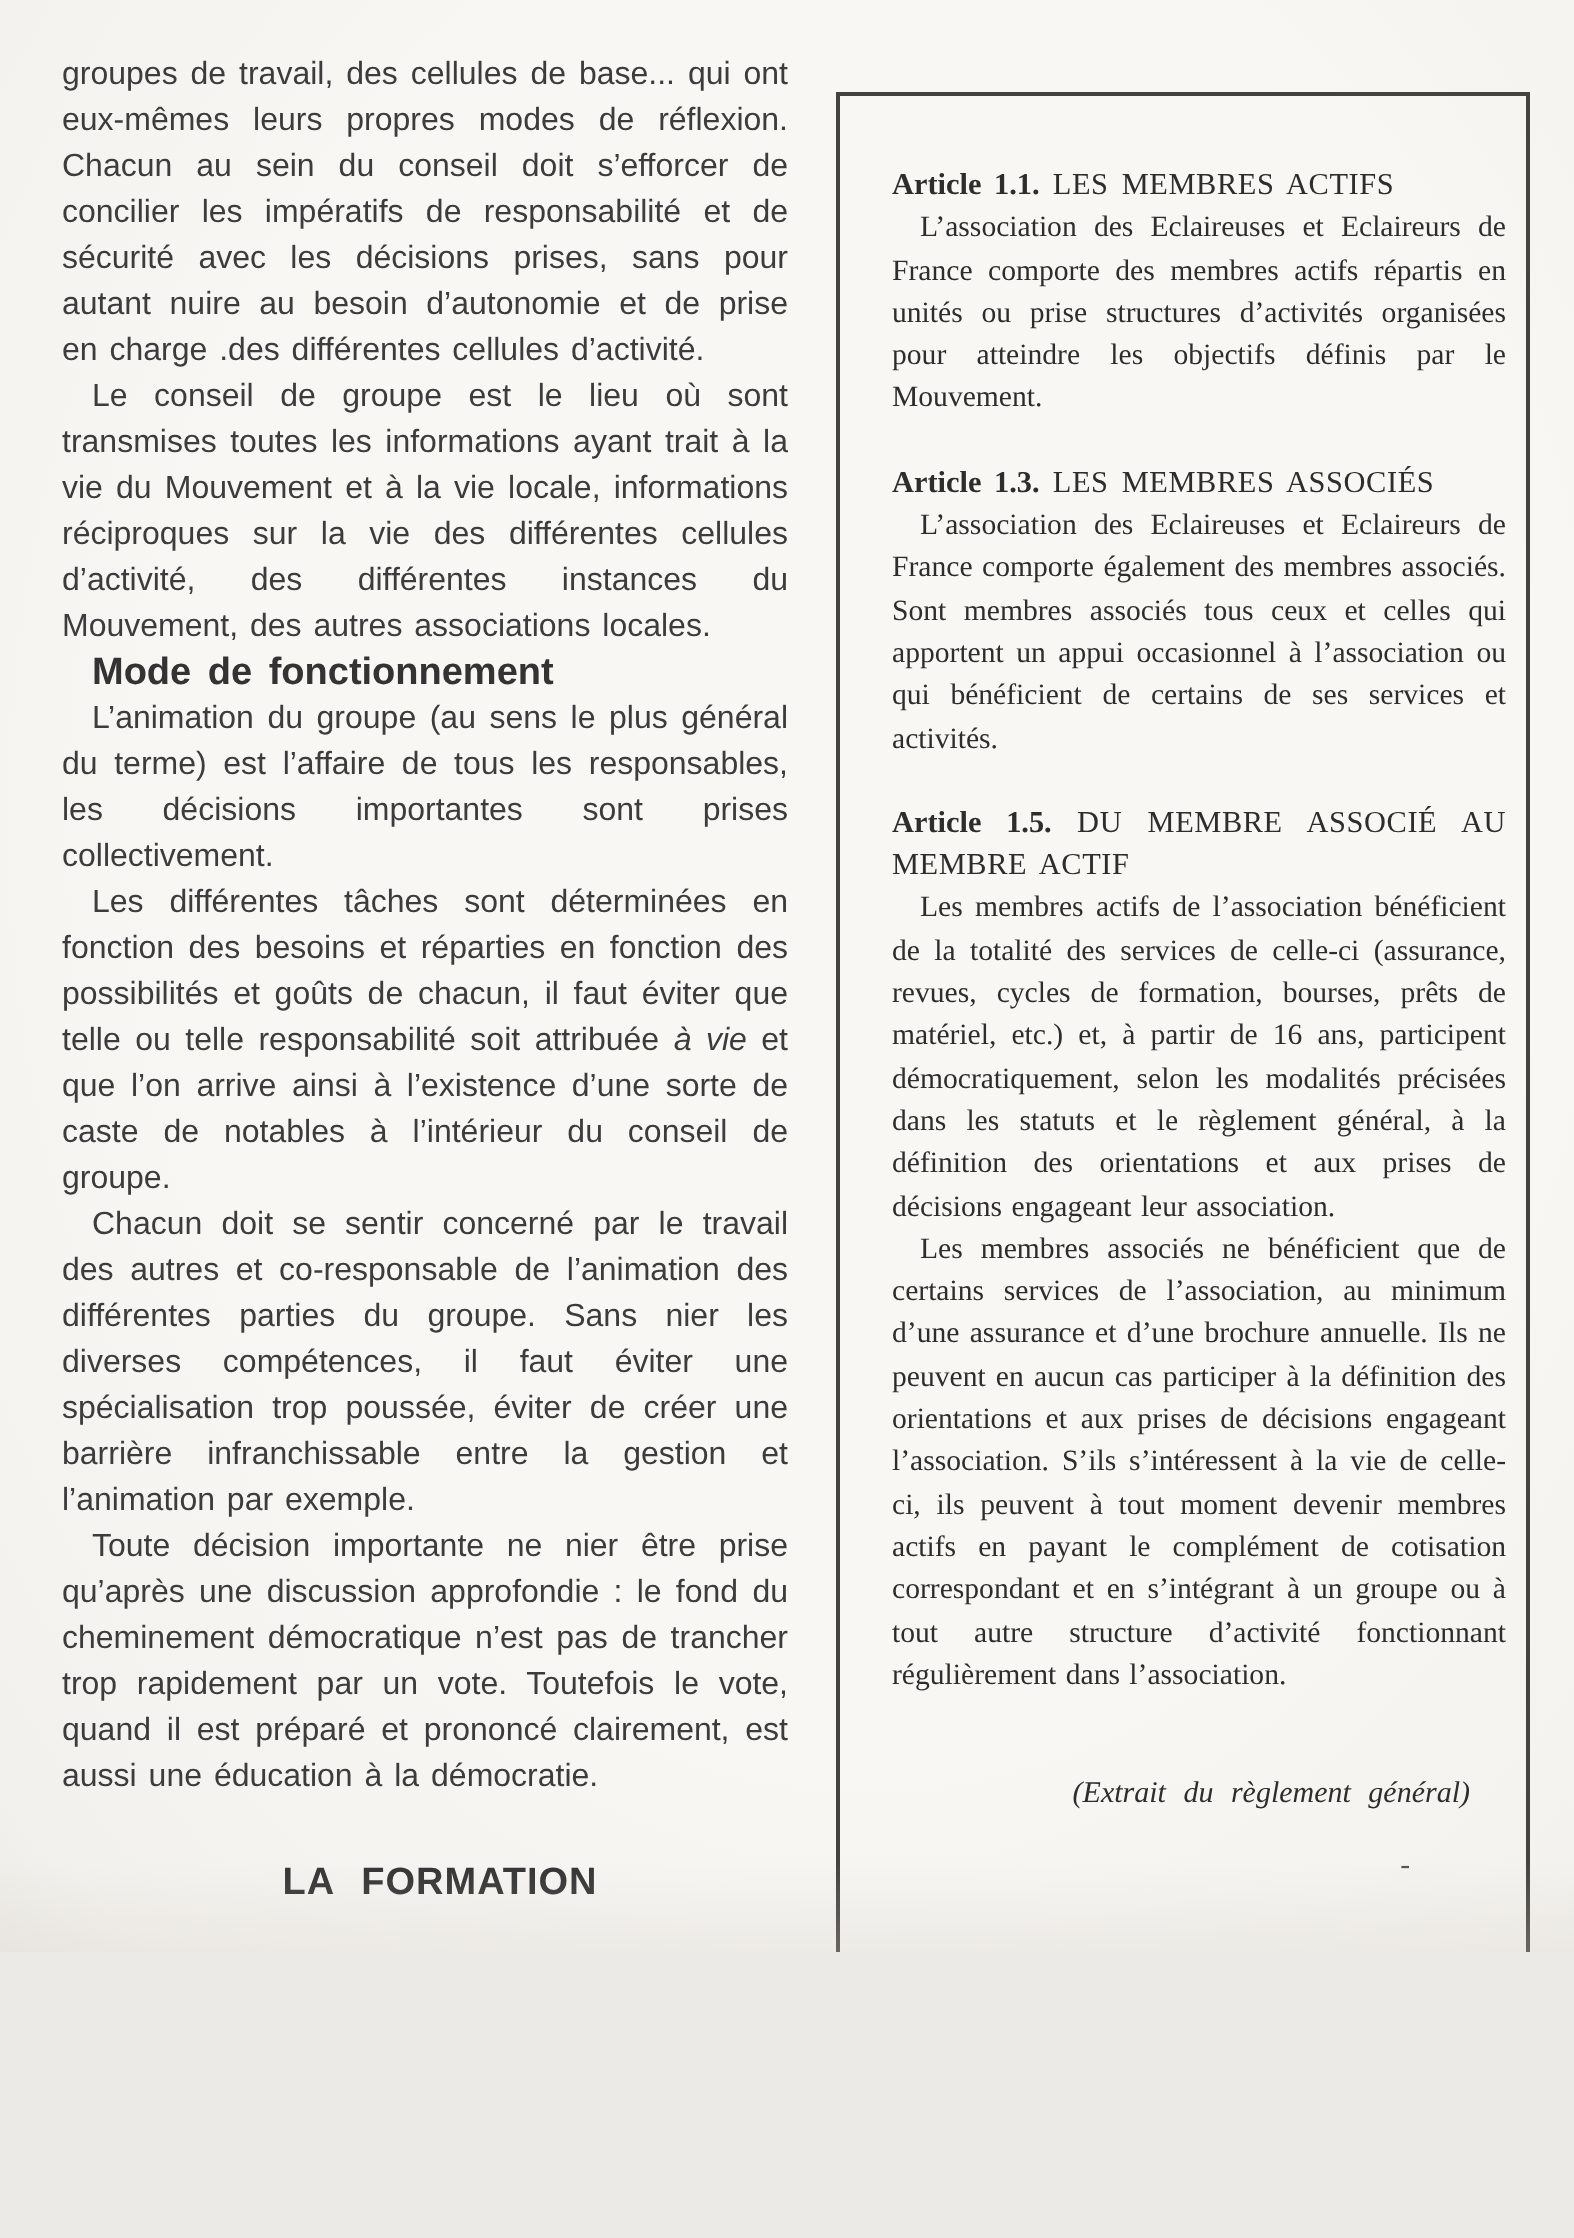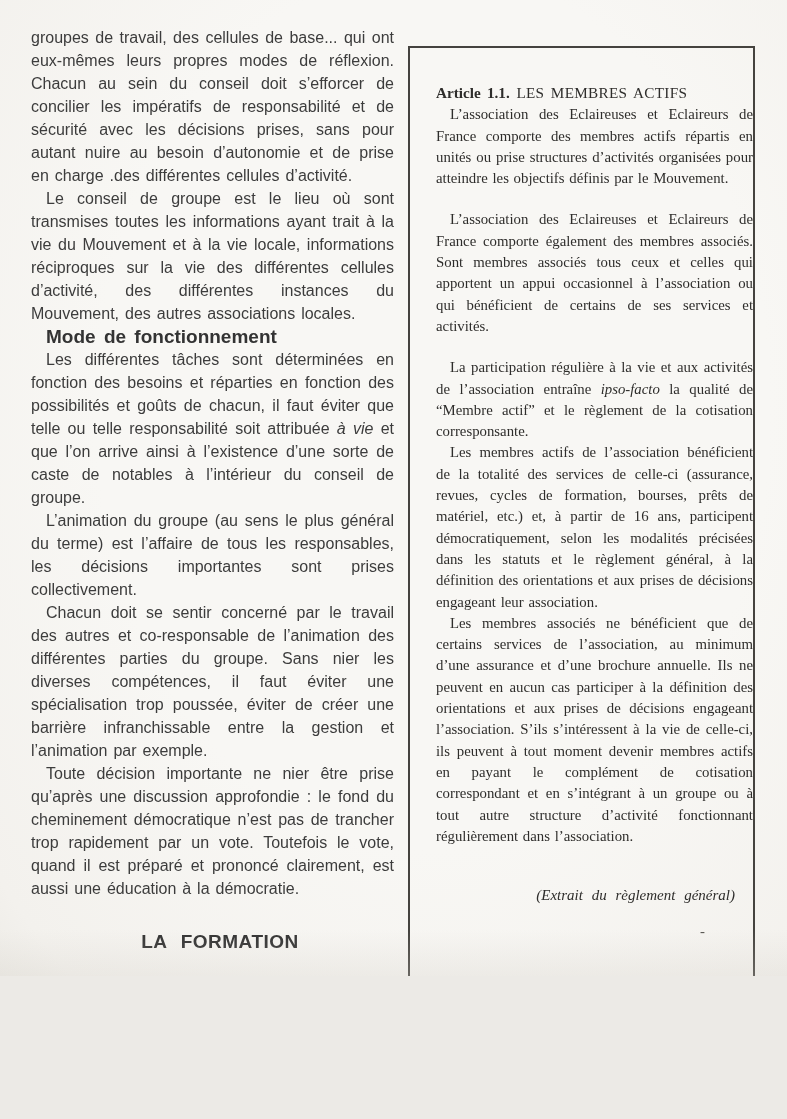--- a/index.html
+++ b/index.html
@@ -32,23 +32,23 @@
   .chap-head{
     margin:30px 0 20px;font-size:19px;font-weight:bold;color:#333;
     text-align:center;text-align-last:center;letter-spacing:.5px;word-spacing:8px;
   }
   .left-block-2{position:absolute;left:31px;top:930px;width:363px;
     color:#3c3c3c;font-size:16px;line-height:23px;
     text-align:justify;text-align-last:left;word-spacing:1.5px;}
   .left-block-2 p{margin:0;text-indent:15px;}
   
   .reg-box{
-    position:absolute;left:408px;top:46px;width:347px;height:988px;
+    position:absolute;left:418px;top:46px;width:347px;height:988px;
     box-sizing:border-box;border:2px solid #45433f;
-    padding:34px 0 20px 26px;
+    padding:34px 10px 20px 26px;
     font-family:"Liberation Serif",serif;color:#2e2d2b;
     font-size:14.8px;line-height:21.3px;
     text-align:justify;text-align-last:left;
   }
   .article{margin:0 0 20px;}
   .art-head{margin:0 0 1px;font-size:15.2px;letter-spacing:.3px;word-spacing:2.5px;}
   .art-head b{letter-spacing:0;}
   .art-body{margin:0;text-indent:14px;word-spacing:1px;}
   .box-footer{
     margin:38px 0 15px;text-align:right;text-align-last:right;
@@ -68,40 +68,41 @@
 </style>
 </head>
 <body>
 
 <div class="page">
 
   <div class="left-col">
     <p class="noindent">groupes de travail, des cellules de base... qui ont eux-mêmes leurs propres modes de réflexion. Chacun au sein du conseil doit s’efforcer de concilier les impératifs de responsabilité et de sécurité avec les décisions prises, sans pour autant nuire au besoin d’autonomie et de prise en charge .des différentes cellules d’activité.</p>
     <p>Le conseil de groupe est le lieu où sont transmises toutes les informations ayant trait à la vie du Mouvement et à la vie locale, informations réciproques sur la vie des différentes cellules d’activité, des différentes instances du Mouvement, des autres associations locales.</p>
     <p class="sec-head">Mode de fonctionnement</p>
+    <p>L’animation du groupe (au sens le plus général du terme) est l’affaire de tous les responsables, les décisions importantes sont prises collectivement.</p>
     <p><span>Les différentes tâches sont déterminées en fonction des besoins et réparties en fonction des possibilités et goûts de chacun, il faut éviter que telle ou telle responsabilité soit attribuée </span><em>à vie</em><span> et que l’on arrive ainsi à l’existence d’une sorte de caste de notables à l’intérieur du conseil de groupe.</span></p>
-    <p>L’animation du groupe (au sens le plus général du terme) est l’affaire de tous les responsables, les décisions importantes sont prises collectivement.</p>
     <p>Chacun doit se sentir concerné par le travail des autres et co-responsable de l’animation des différentes parties du groupe. Sans nier les diverses compétences, il faut éviter une spécialisation trop poussée, éviter de créer une barrière infranchissable entre la gestion et l’animation par exemple.</p>
     <p>Toute décision importante ne nier être prise qu’après une discussion approfondie : le fond du cheminement démocratique n’est pas de trancher trop rapidement par un vote. Toutefois le vote, quand il est préparé et prononcé clairement, est aussi une éducation à la démocratie.</p>
   </div>
 
   <div class="left-block-2">
     <p class="chap-head">LA FORMATION</p>
   </div>
 
   <div class="reg-box">
     <div class="article">
       <p class="art-head"><b>Article 1.1.</b> <span>LES MEMBRES ACTIFS</span></p>
       <p class="art-body">L’association des Eclaireuses et Eclaireurs de France comporte des membres actifs répartis en unités ou prise structures d’activités organisées pour atteindre les objectifs définis par le Mouvement.</p>
     </div>
     <div class="article">
+      <p class="art-head"><b>Article 1.3.</b> <span>LES MEMBRES ASSOCIÉS</span></p>
       <p class="art-body">L’association des Eclaireuses et Eclaireurs de France comporte également des membres associés. Sont membres associés tous ceux et celles qui apportent un appui occasionnel à l’association ou qui bénéficient de certains de ses services et activités.</p>
     </div>
     <div class="article">
-      <p class="art-body"><span>La participation régulière à la vie et aux activités de l’association entraîne </span><em>ipso-facto</em><span> la qualité de “Membre actif” et le règlement de la cotisation corresponsante.</span></p>
+      <p class="art-head"><b>Article 1.5.</b> <span>DU MEMBRE ASSOCIÉ AU MEMBRE ACTIF</span></p>
       <p class="art-body">Les membres actifs de l’association bénéficient de la totalité des services de celle-ci (assurance, revues, cycles de formation, bourses, prêts de matériel, etc.) et, à partir de 16 ans, participent démocratiquement, selon les modalités précisées dans les statuts et le règlement général, à la définition des orientations et aux prises de décisions engageant leur association.</p>
       <p class="art-body">Les membres associés ne bénéficient que de certains services de l’association, au minimum d’une assurance et d’une brochure annuelle. Ils ne peuvent en aucun cas participer à la définition des orientations et aux prises de décisions engageant l’association. S’ils s’intéressent à la vie de celle-ci, ils peuvent à tout moment devenir membres actifs en payant le complément de cotisation correspondant et en s’intégrant à un groupe ou à tout autre structure d’activité fonctionnant régulièrement dans l’association.</p>
     </div>
     <p class="box-footer">(Extrait du règlement général)</p>
     <p class="dash-mark">-</p>
   </div>
 
   <div class="page-number">15</div>
   <div class="print-speck"></div>
 

